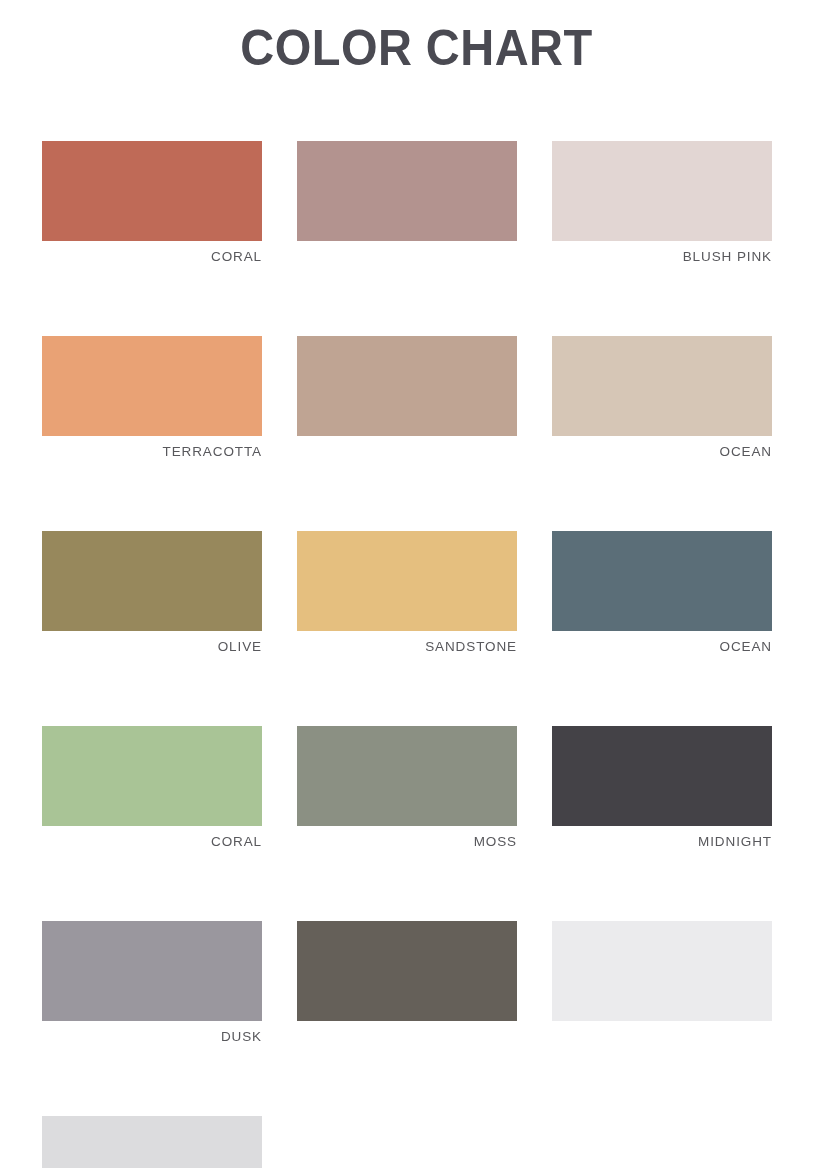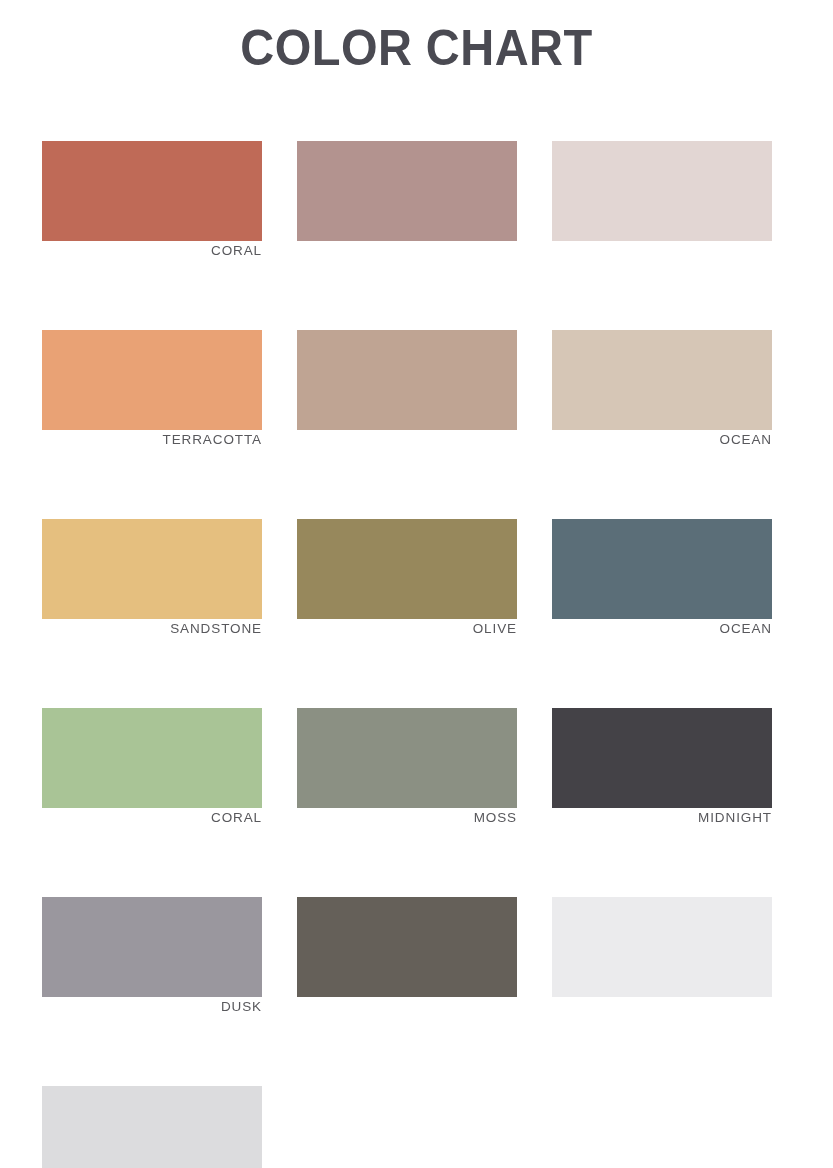--- a/index.html
+++ b/index.html
@@ -62,20 +62,21 @@
   .swatch-chip {
     width: 220px;
     height: 100px;
     background: #cccccc;
     display: block;
   }
 
   .swatch-label {
     display: block;
     width: 220px;
+    margin-top: 6px;
     text-align: right;
     font-family: "Liberation Sans", "DejaVu Sans", sans-serif;
     font-size: 13.5px;
     line-height: 20px;
     font-weight: 400;
     letter-spacing: 0.9px;
     color: #58585c;
     white-space: nowrap;
     user-select: none;
   }
@@ -90,39 +91,40 @@
   <div class="swatch-grid">
       <div class="swatch-cell">
         <span class="swatch-chip" style="background: rgb(191, 106, 87);"></span>
         <span class="swatch-label">CORAL</span>
       </div>
       <div class="swatch-cell">
         <span class="swatch-chip" style="background: rgb(179, 147, 143);"></span>
       </div>
       <div class="swatch-cell">
         <span class="swatch-chip" style="background: rgb(226, 214, 211);"></span>
+        <span class="swatch-label">BLUSH PINK</span>
       </div>
       <div class="swatch-cell">
         <span class="swatch-chip" style="background: rgb(233, 162, 117);"></span>
         <span class="swatch-label">TERRACOTTA</span>
       </div>
       <div class="swatch-cell">
         <span class="swatch-chip" style="background: rgb(191, 164, 147);"></span>
       </div>
       <div class="swatch-cell">
         <span class="swatch-chip" style="background: rgb(214, 198, 182);"></span>
         <span class="swatch-label">OCEAN</span>
       </div>
       <div class="swatch-cell">
+        <span class="swatch-chip" style="background: rgb(151, 136, 92);"></span>
+        <span class="swatch-label">OLIVE</span>
+      </div>
+      <div class="swatch-cell">
         <span class="swatch-chip" style="background: rgb(229, 191, 127);"></span>
         <span class="swatch-label">SANDSTONE</span>
-      </div>
-      <div class="swatch-cell">
-        <span class="swatch-chip" style="background: rgb(151, 136, 92);"></span>
-        <span class="swatch-label">OLIVE</span>
       </div>
       <div class="swatch-cell">
         <span class="swatch-chip" style="background: rgb(91, 110, 120);"></span>
         <span class="swatch-label">OCEAN</span>
       </div>
       <div class="swatch-cell">
         <span class="swatch-chip" style="background: rgb(169, 196, 150);"></span>
         <span class="swatch-label">CORAL</span>
       </div>
       <div class="swatch-cell">

